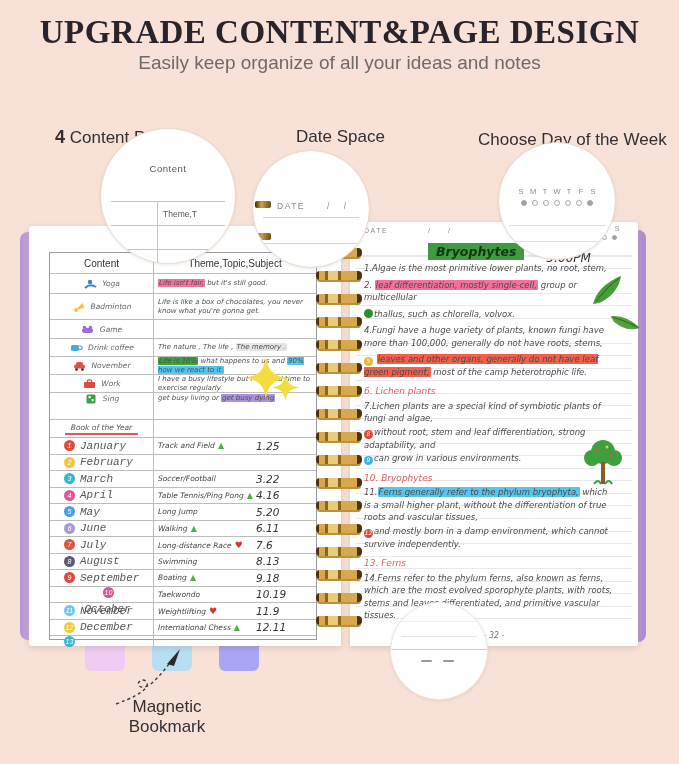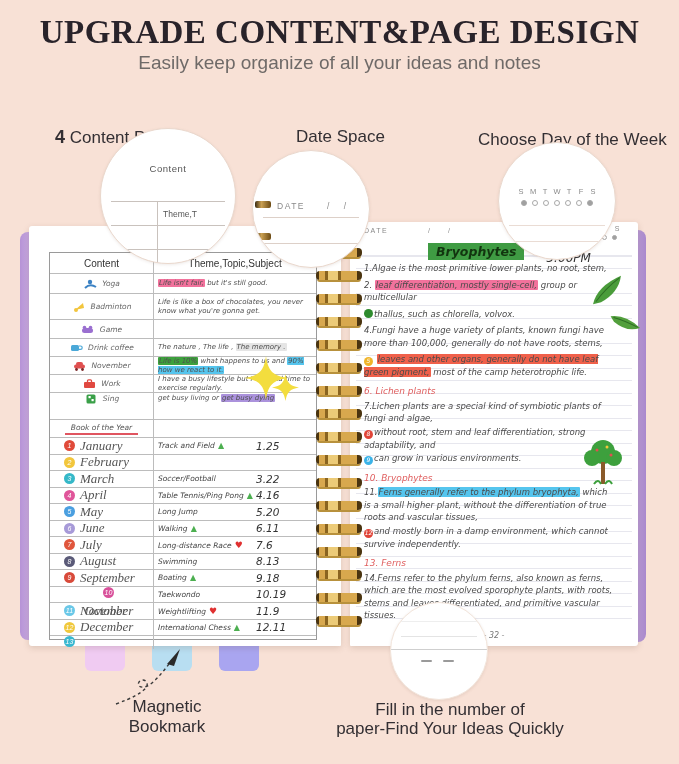--- a/index.html
+++ b/index.html
@@ -66,21 +66,21 @@
   .aname{font-style:italic;font-size:7.5px;color:#666;font-family:"DejaVu Sans", sans-serif;}
   .quote{font-style:italic;font-size:7px;line-height:8.5px;color:#4f4f4f;font-family:"DejaVu Sans", sans-serif;display:block;}
   .hl{padding:0 1px;border-radius:1px;}
   .aicon{display:inline-flex;width:14px;height:11px;align-items:center;justify-content:center;}
   .boy-row{height:17px;}
   .boy-label{font-style:italic;font-size:7.5px;color:#555;border-bottom:2px solid #e05560;padding:0 6px 1px;
              font-family:"DejaVu Sans", sans-serif;}
   .mrow{height:15.5px;}
   .mdot{width:11px;height:11px;border-radius:50%;color:#fff;font-size:7px;font-style:italic;
         display:inline-flex;align-items:center;justify-content:center;flex:0 0 auto;}
-  .mname{font-style:italic;font-size:13px;color:#555;width:48px;font-family:Liberation Serif, serif;}
+  .mname{font-style:italic;font-size:11px;color:#555;width:48px;font-family:Liberation Mono, monospace;}
   .mact{font-style:italic;font-size:7.5px;color:#444;flex:1;font-family:"DejaVu Sans", sans-serif;}
   .mmark-triangle{color:#4caf50;font-size:8px;margin-left:3px;}
   .mmark-heart{color:#e03030;font-size:9px;margin-left:3px;}
   .mdate{font-style:italic;font-size:10.5px;color:#333;width:56px;font-family:"DejaVu Sans", sans-serif;}
   .sparkle{position:absolute;z-index:5;}
   
   .rp-daterow{position:absolute;top:3px;left:0;width:100%;height:16px;}
   .rp-date-label{position:absolute;left:14px;top:2px;font-size:7px;color:#8a8a8a;letter-spacing:1.5px;}
   .rp-date-slash{position:absolute;left:78px;top:2px;font-size:7px;color:#8a8a8a;letter-spacing:8px;}
   .rp-days{position:absolute;left:240px;top:0;display:flex;gap:6px;font-size:7px;color:#8a8a8a;}
@@ -462,17 +462,13 @@
     <svg class="sparkle" style="left:252px;top:152px;" width="27" height="27">
       <path d="M13.5 0 C15 9 18 12 27 13.5 C18 15 15 18 13.5 27 C12 18 9 15 0 13.5 C9 12 12 9 13.5 0 Z" fill="#f3dd3e"></path>
     </svg>
   </div>
 
   <svg class="arrow-svg" width="100" height="62">
     <path d="M28 58 C44 52 52 48 58 42 C62 36 55 31 51 36 C48 41 56 44 64 37 C72 30 78 22 84 14" fill="none" stroke="#3a3a3a" stroke-width="1.4" stroke-dasharray="3 3"></path>
     <path d="M79 18 L92 3 L86 20 Z" fill="#2a2a2a"></path>
   </svg>
   <div class="feat-label lbl-bookmark">Magnetic Bookmark</div>
-  <div class="lbl-fill">
-    <div>Fill in the number of</div>
-    <div>paper-Find Your Ideas Quickly</div>
-  </div>
 </div>
 
 </body></html>

